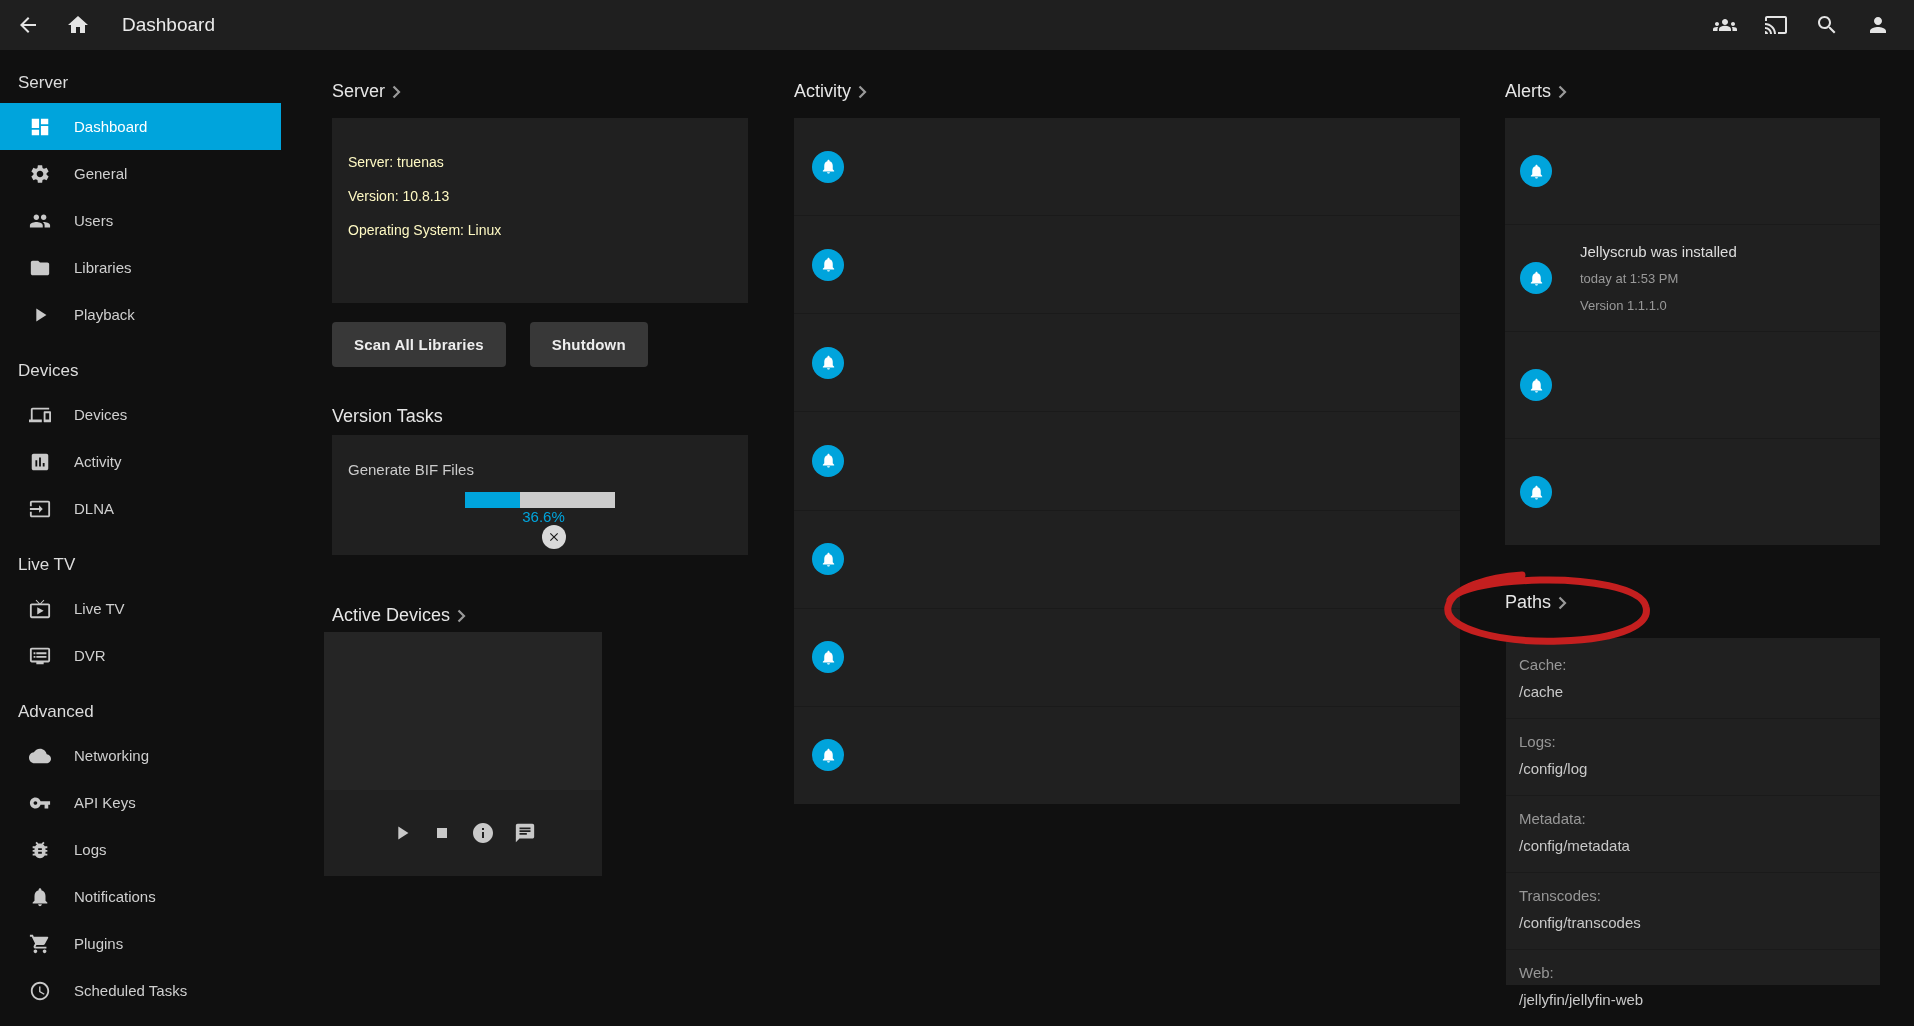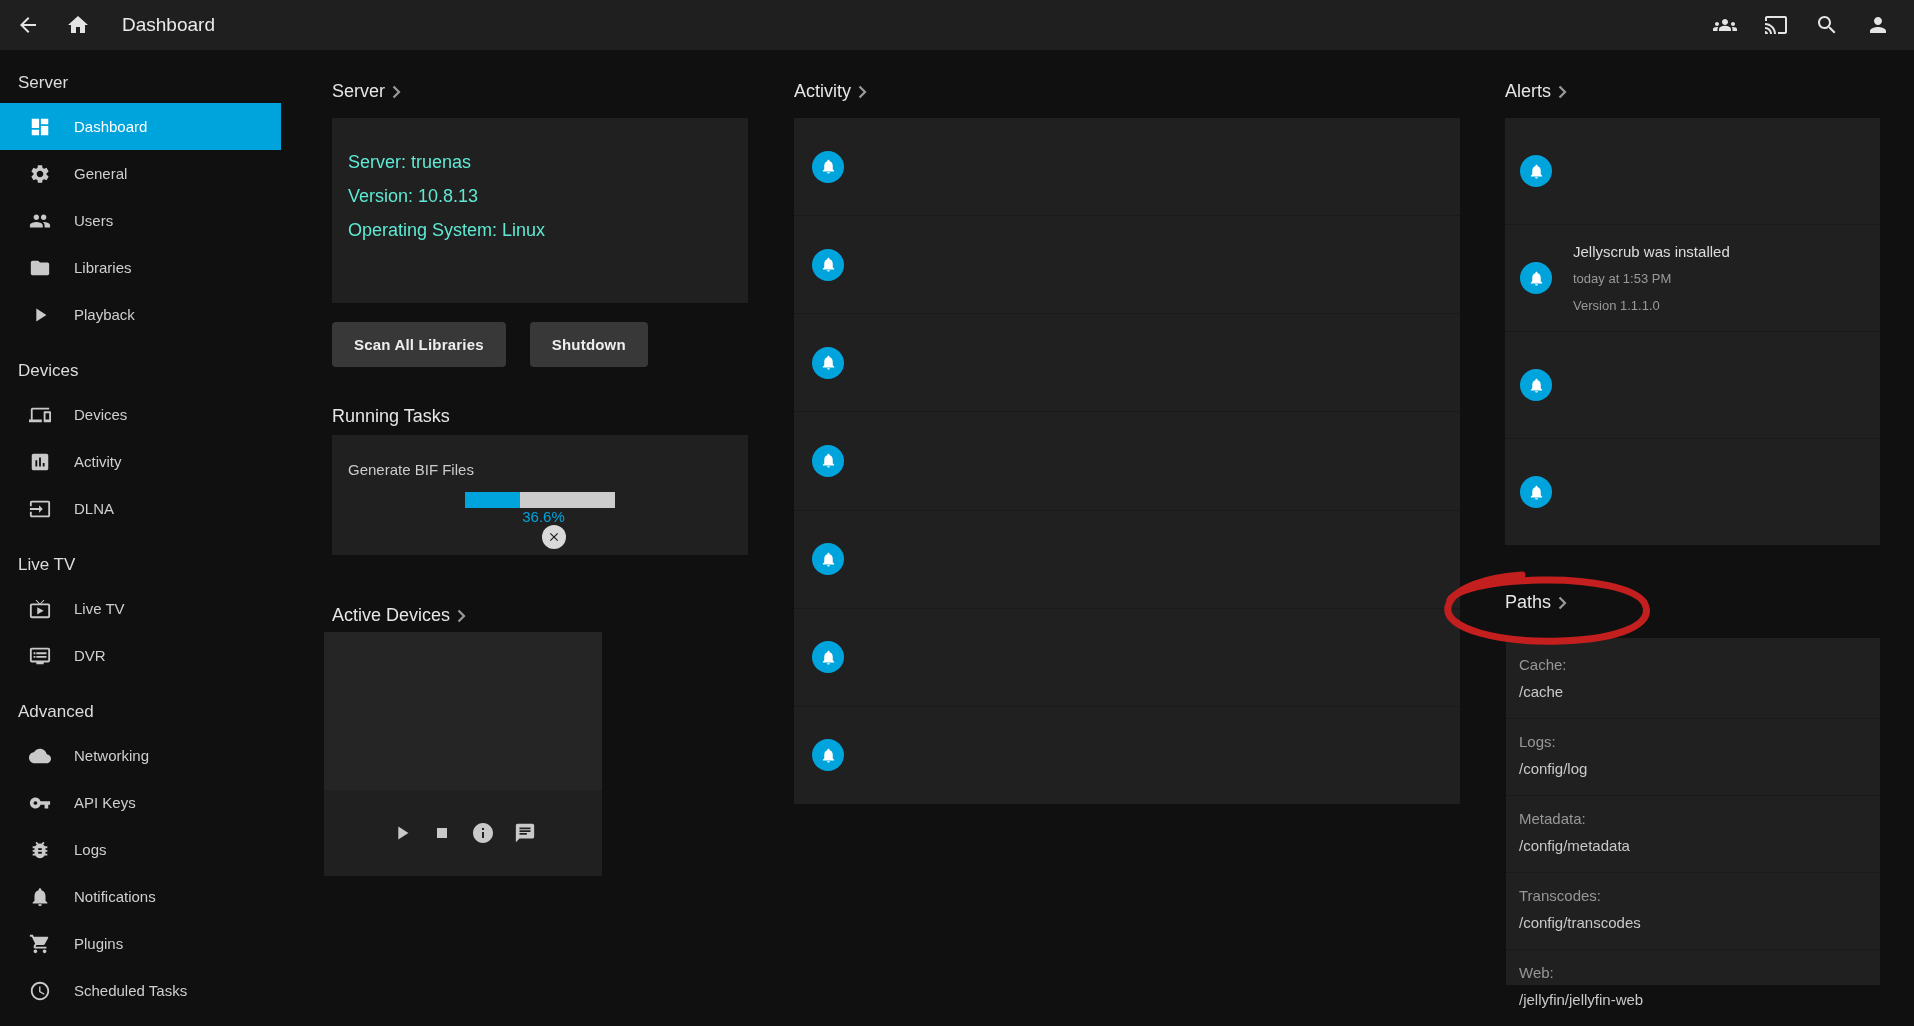--- a/index.html
+++ b/index.html
@@ -44,21 +44,21 @@
     font-size:18px; color:#e6e6e6; white-space:nowrap;
   }
   .chev { width:9px; height:14px; }
   .chev svg { width:9px; height:14px; stroke:#9a9a9a; stroke-width:2.2; fill:none; }
 
   
   .card { position:absolute; background:#202020; }
 
   
   #server-card { left:332px; top:118px; width:416px; height:185px; padding:27px 16px; }
-  #server-card .info-line { font-size:18px; color:#5eead4; line-height:34px; }
+  #server-card .info-line { font-size:14px; color:#fef9c3; line-height:34px; }
 
   
   #server-buttons { position:absolute; left:332px; top:322px; display:flex; gap:24px; }
   .btn {
     height:45px; background:#383838; color:#eeeeee; border:none; border-radius:4px;
     font-family:"Liberation Sans", sans-serif; font-weight:bold; font-size:15px;
     padding:0 22px; cursor:pointer; letter-spacing:.2px;
   }
 
   
@@ -89,21 +89,21 @@
   .bell-circle {
     width:32px; height:32px; border-radius:50%; background:#00a4dc; flex:none;
     display:flex; align-items:center; justify-content:center; color:#ffffff;
   }
   .bell-circle svg { width:17px; height:17px; fill:currentColor; }
 
   
   #alerts-card { left:1505px; top:118px; width:375px; height:427px; display:flex; flex-direction:column; }
   .alert-row { flex:1; display:flex; align-items:center; padding-left:15px; border-top:1px solid #1a1a1a; cursor:pointer; }
   .alert-row:first-child { border-top:none; }
-  .alert-text { margin-left:21px; }
+  .alert-text { margin-left:28px; }
   .alert-title { font-size:15px; color:#dddddd; line-height:27px; }
   .alert-sub { font-size:13px; color:#999999; line-height:27px; }
 
   
   #paths-card { left:1506px; top:638px; width:374px; height:347px; padding-top:4px; }
   .path-entry { padding:12px 13px 15px 13px; border-bottom:1px solid #1a1a1a; }
   .path-entry:last-child { border-bottom:none; }
   .path-label { font-size:15px; color:#979797; line-height:22px; }
   .path-value { font-size:15px; color:#c9c9c9; line-height:22px; margin-top:5px; }
 
@@ -305,21 +305,21 @@
   <div class="info-line">Version: 10.8.13</div>
   <div class="info-line">Operating System: Linux</div>
 </div>
 
 <div id="server-buttons">
   <button class="btn">Scan All Libraries</button>
   <button class="btn">Shutdown</button>
 </div>
 
 <div class="section-heading" style="left:332px; top:406px;">
-  <span>Running Tasks</span>
+  <span>Version Tasks</span>
 </div>
 
 <div class="card" id="tasks-card">
   <div class="task-name">Generate BIF Files</div>
   <div class="task-row">
     <div class="progress-track">
       <div class="progress-fill" style="width: 36.6%;"></div>
     </div>
     <span class="progress-pct">36.6%</span>
     <div class="cancel-btn">

